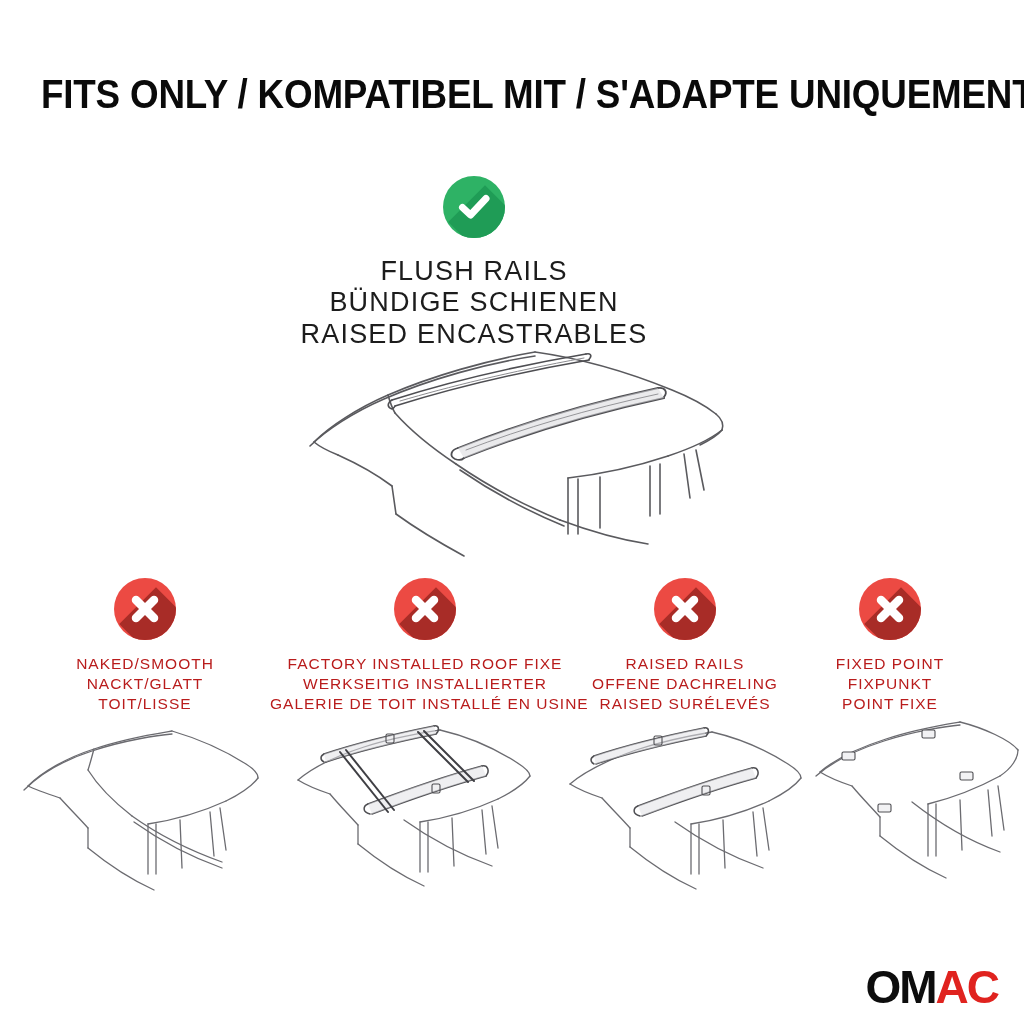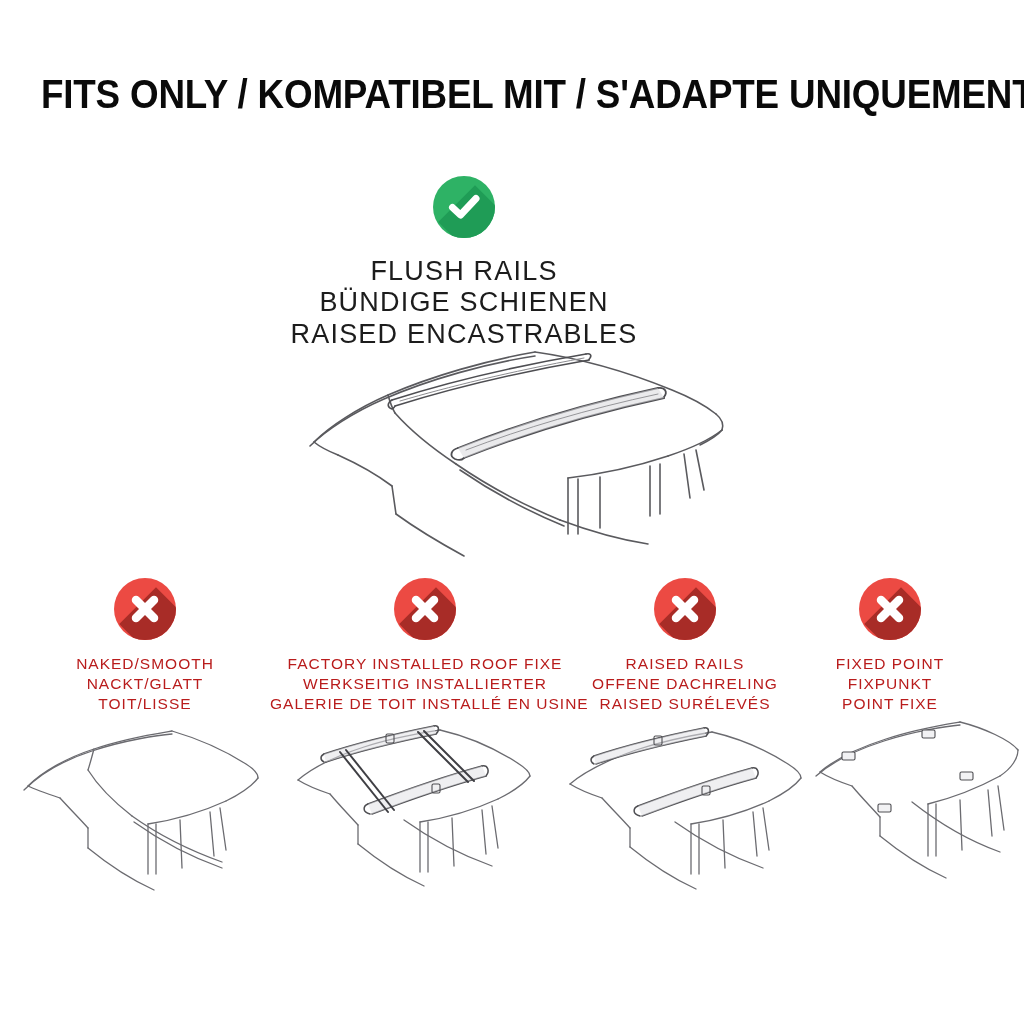--- a/index.html
+++ b/index.html
@@ -23,21 +23,21 @@
     letter-spacing:-0.2px;
     color:#0a0a0a;
     transform:scaleX(0.92);
     transform-origin:center top;
     white-space:nowrap;
   }
 
   
   .ok-block{
     position:absolute;
-    top:176px;left:0;width:928px;
+    top:176px;left:10px;width:928px;
     text-align:center;
   }
   .badge{
     display:inline-block;
     position:relative;
     width:62px;height:62px;
     border-radius:50%;
     overflow:hidden;
   }
   .badge.green{background:#2eb265;}
@@ -430,14 +430,17 @@
           <rect x="30" y="36" width="13" height="8" rx="1.5"></rect>
           <rect x="110" y="14" width="13" height="8" rx="1.5"></rect>
           <rect x="66" y="88" width="13" height="8" rx="1.5"></rect>
           <rect x="148" y="56" width="13" height="8" rx="1.5"></rect>
         </g>
       </svg>
     </div>
 
   </div>
 
+  <div class="logo">
+    <span class="dark">OM</span><span class="red">AC</span>
+  </div>
 
 </div>
 
 </body></html>

